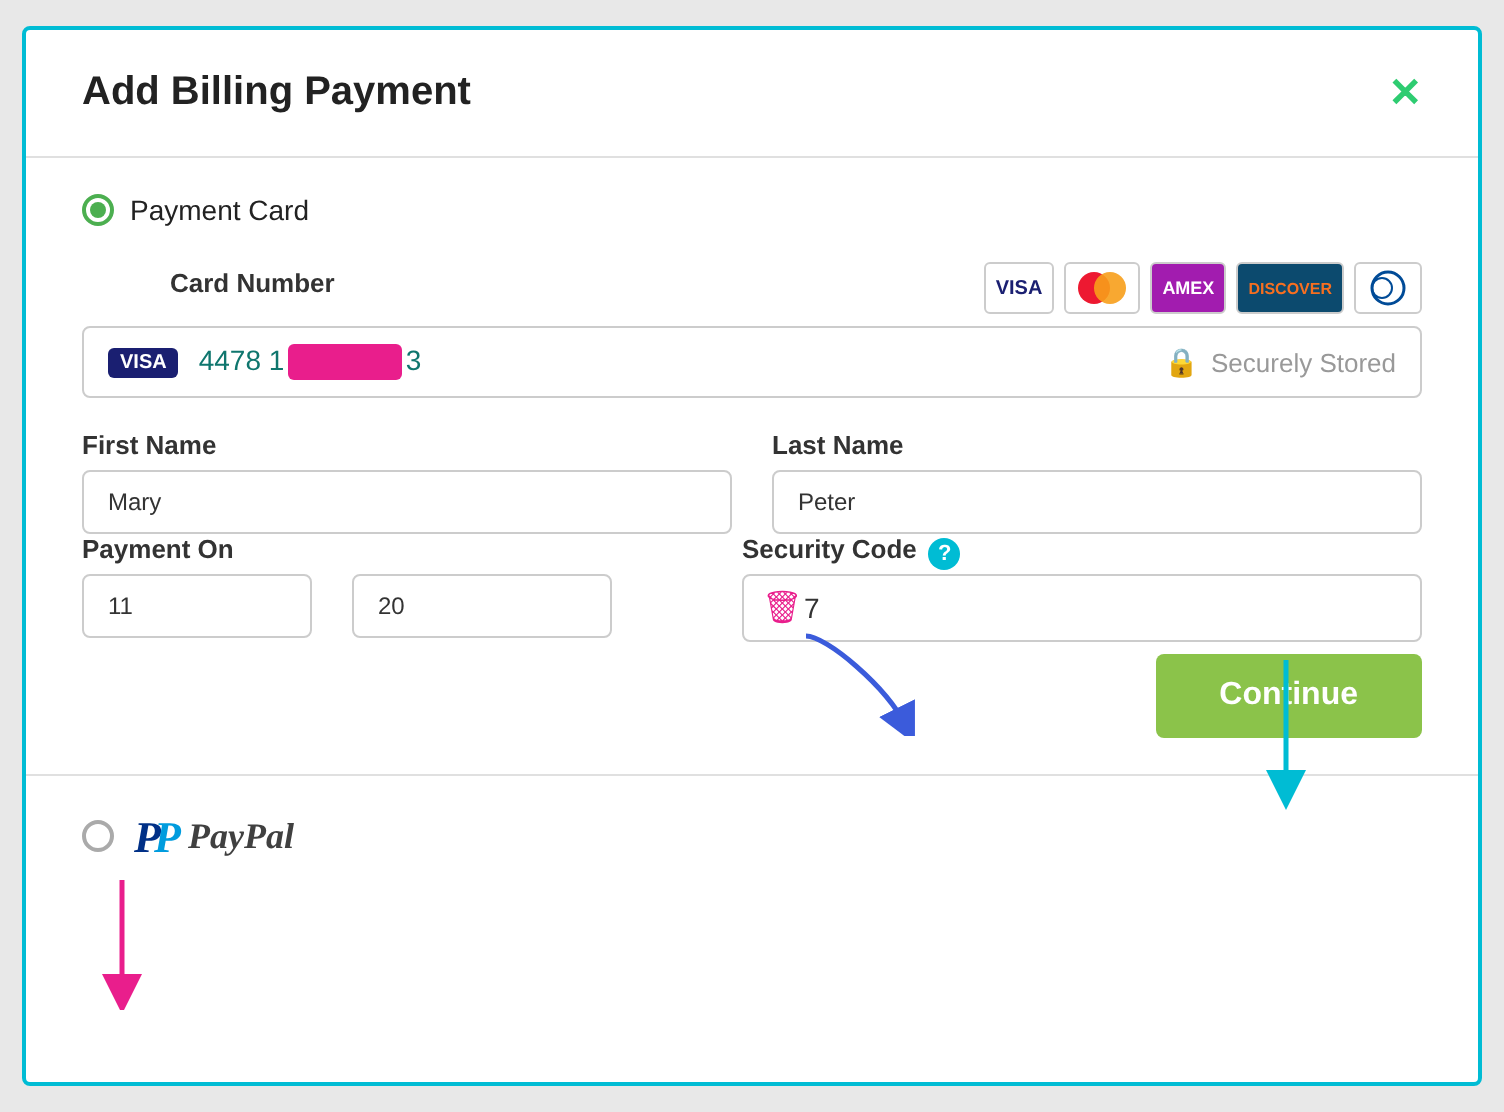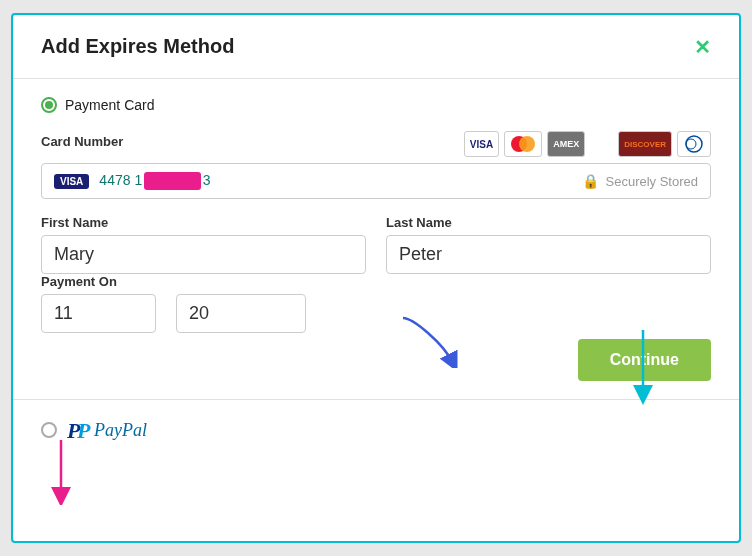--- a/index.html
+++ b/index.html
@@ -71,20 +71,21 @@
     }
     .payment-option-label {
       font-size: 14px;
       color: #222;
     }
     .section-label {
       font-size: 13px;
       font-weight: bold;
       color: #333;
       margin-bottom: 6px;
+      margin-left: 44px;
     }
     .card-number-row {
       display: flex;
       align-items: center;
       justify-content: space-between;
       margin-bottom: 6px;
     }
     .card-logos {
       display: flex;
       gap: 5px;
@@ -97,22 +98,22 @@
       font-size: 10px;
       font-weight: bold;
       background: #fff;
       height: 26px;
       display: flex;
       align-items: center;
       justify-content: center;
     }
     .visa-logo { color: #1a1f71; background: #fff; }
     .mc-logo { background: #fff; }
-    .amex-logo { background: #737373; color: #fff; font-size: 9px; }
-    .discover-logo { background: #7f1d1d; color: #f76f20; font-size: 8px; margin-left: 28px; }
+    .amex-logo { background: #a21caf; color: #fff; font-size: 9px; }
+    .discover-logo { background: #0c4a6e; color: #f76f20; font-size: 8px; }
     .dc-logo { background: #fff; color: #004b97; font-size: 8px; }
     .card-input-wrapper {
       border: 1px solid #ccc;
       border-radius: 4px;
       padding: 8px 12px;
       display: flex;
       align-items: center;
       gap: 10px;
       margin-bottom: 16px;
       position: relative;
@@ -162,21 +163,21 @@
     .form-group label {
       font-size: 13px;
       font-weight: bold;
       color: #333;
       margin-bottom: 5px;
     }
     .form-input {
       border: 1px solid #ccc;
       border-radius: 4px;
       padding: 8px 12px;
-      font-size: 18px;
+      font-size: 12px;
       color: #333;
       outline: none;
     }
     .expires-row {
       display: flex;
       gap: 20px;
       align-items: flex-end;
     }
     .security-label-row {
       display: flex;
@@ -254,21 +255,21 @@
       display: flex;
       align-items: center;
       gap: 1px;
     }
   </style>
 </head>
 <body>
 
 <div class="dialog">
   <div class="dialog-header">
-    <span class="dialog-title">Add Expires Method</span>
+    <span class="dialog-title">Add Billing Payment</span>
     <button class="close-btn">✕</button>
   </div>
   <hr class="divider">
 
   <div class="payment-option">
     <span class="radio-green"></span>
     <span class="payment-option-label">Payment Card</span>
   </div>
 
   <div class="card-number-row">
@@ -315,36 +316,46 @@
   </div>
 
   <div class="form-row">
     <div class="form-group" style="flex: 0 0 auto; width: 310px;">
       <label>Payment On</label>
       <div class="expires-row">
         <input class="form-input" type="text" value="11" style="width: 115px;">
         <input class="form-input" type="text" value="20" style="width: 130px;">
       </div>
     </div>
+    <div class="form-group" style="flex: 1; position: relative;">
+      <div class="security-label-row">
+        <label>Security Code</label>
+        <span class="help-icon">?</span>
+      </div>
+      <div class="security-input-wrapper">
+        <span class="security-trash">🗑</span>
+        <input class="security-input" type="text" value="7" style="">
+      </div>
+    </div>
   </div>
 
   <div class="continue-btn-row">
     <button class="continue-btn">Continue</button>
   </div>
 
   <hr class="bottom-divider">
 
   <div class="paypal-row">
     <span class="radio-empty"></span>
     <div class="paypal-logo">
       <svg width="24" height="28" viewBox="0 0 24 28">
         <text x="0" y="22" font-size="22" font-weight="bold" font-style="italic" font-family="serif" fill="#003087">P</text>
         <text x="10" y="22" font-size="22" font-weight="bold" font-style="italic" font-family="serif" fill="#009cde">P</text>
       </svg>
-      <span style="font-size:18px; font-weight:normal; font-style:italic; font-family:serif; color:#0369a1; margin-left:2px;">PayPal</span>
+      <span style="font-size:18px; font-weight:bold; font-style:italic; font-family:serif; color:#404040; margin-left:2px;">PayPal</span>
     </div>
   </div>
 
   <svg style="position:absolute; left:380px; top:298px; width:70px; height:55px;" viewBox="0 0 70 55">
     <defs>
       <marker id="arrowBlue" markerWidth="8" markerHeight="8" refX="4" refY="4" orient="auto">
         <path d="M0,0 L8,4 L0,8 Z" fill="#3b5bdb"></path>
       </marker>
     </defs>
     <path d="M10,5 C20,5 50,30 60,50" stroke="#3b5bdb" stroke-width="2.5" fill="none" marker-end="url(#arrowBlue)"></path>

